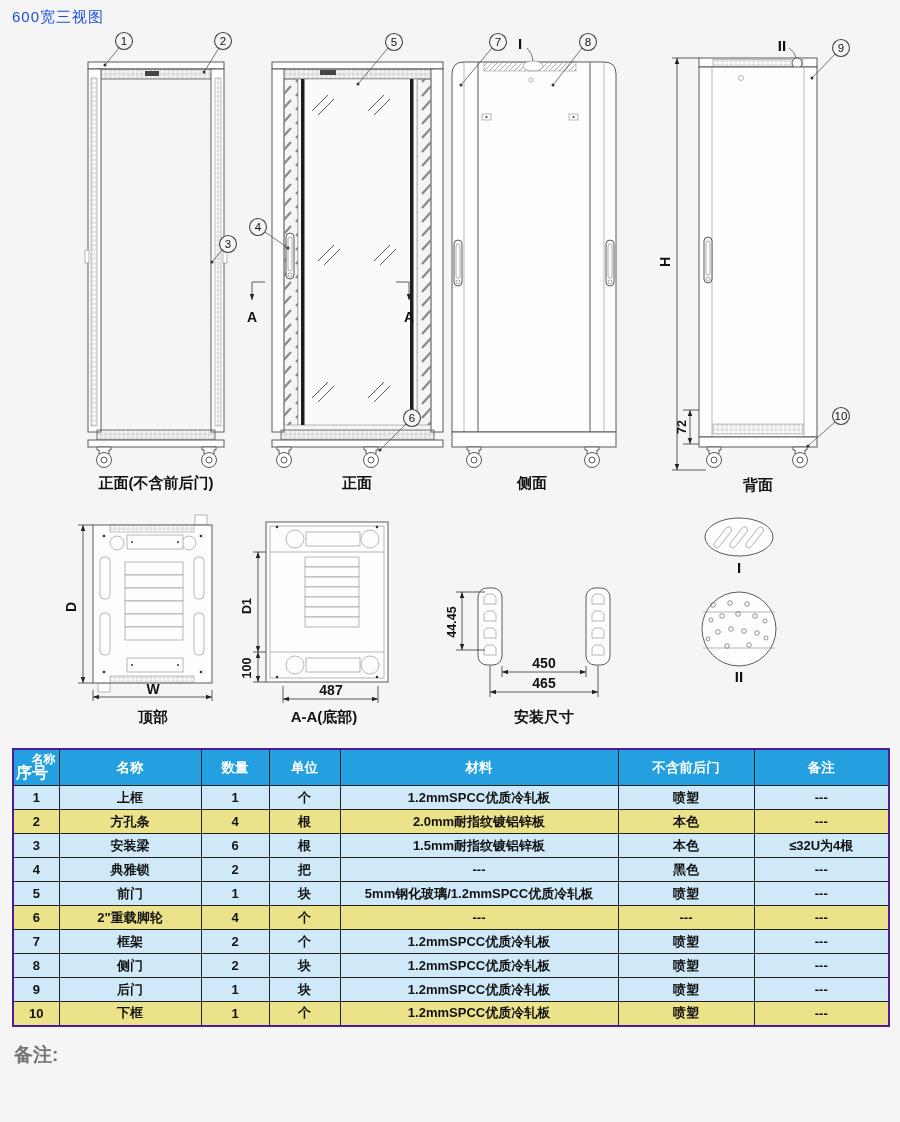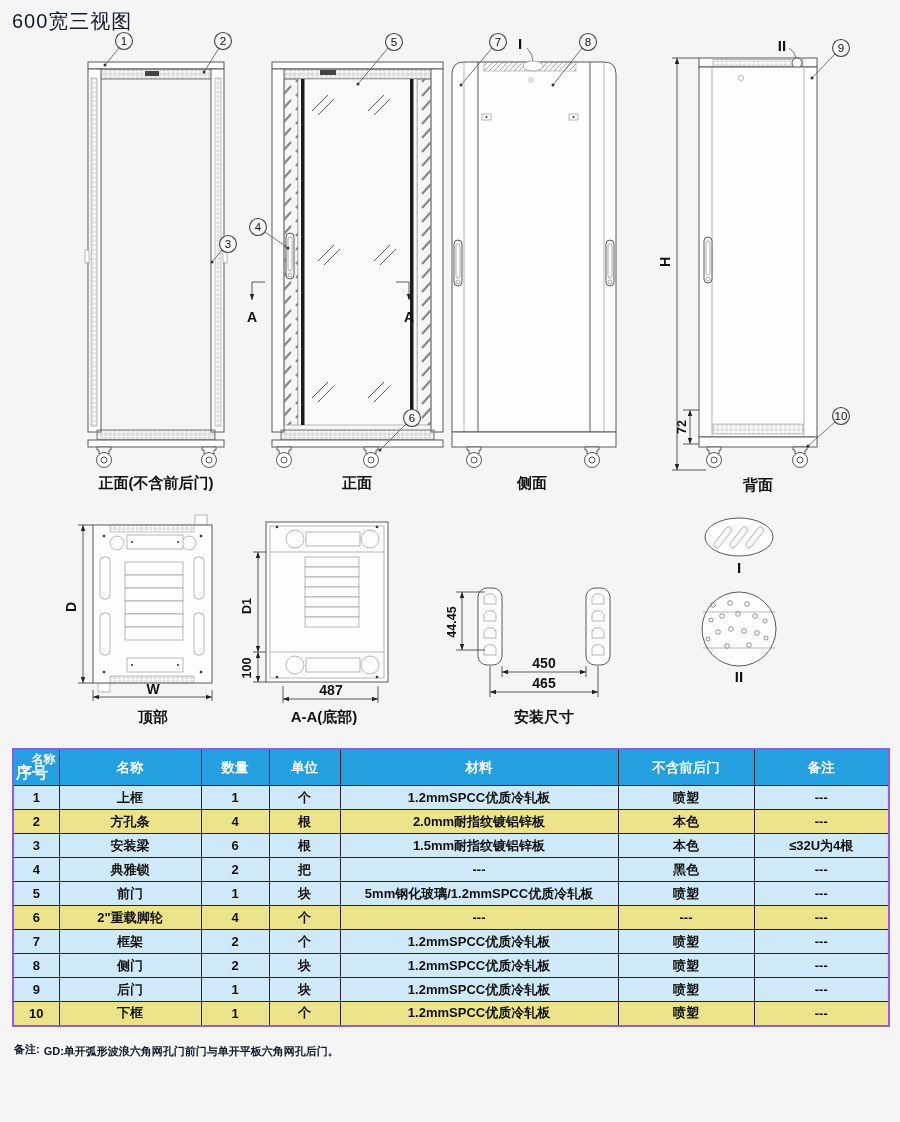--- a/index.html
+++ b/index.html
@@ -4,22 +4,22 @@
 <style>
   html,body{margin:0;padding:0;}
   body{
     width:900px;height:1122px;position:relative;
     background:#f5f5f6;
     font-family:"Liberation Sans",sans-serif;
     color:#111;
   }
   .page-title{
     position:absolute;left:12px;top:8px;
-    font-size:20px;font-weight:500;letter-spacing:1px;
-    color:#0f172a;
+    font-size:15px;font-weight:500;letter-spacing:1px;
+    color:#1d4ed8;
   }
   svg.drawing{position:absolute;left:0;top:0;}
 
   
   .ln{stroke:#5a5a5a;fill:none;stroke-width:1;}
   .thin{stroke:#8a8a8a;fill:none;stroke-width:.6;}
   .fw{fill:#fdfdfd;stroke:#5a5a5a;stroke-width:1;}
   .fw2{fill:#fdfdfd;stroke:#8a8a8a;stroke-width:.6;}
   .dim{stroke:#333;stroke-width:.8;fill:none;}
   .dimtxt{font-size:12.5px;font-weight:bold;fill:#111;text-anchor:middle;}
@@ -28,21 +28,21 @@
   .romtxt{font-size:15px;font-weight:bold;fill:#111;text-anchor:middle;}
   .callout-circle{fill:#f5f5f6;stroke:#444;stroke-width:1.1;}
   .callout-num{font-size:11.5px;fill:#111;text-anchor:middle;font-weight:normal;}
   .leader{stroke:#555;stroke-width:.8;fill:none;}
   .dot{fill:#333;}
 
   
   .parts-table{
     position:absolute;left:12px;top:748px;width:876px;
     border-collapse:collapse;table-layout:fixed;
-    border:2px solid #8b5cf6;
+    border:2px solid #4c1d95;
   }
   .parts-table th,.parts-table td{
     border:1px solid #222;font-size:13px;font-weight:bold;
     text-align:center;padding:0;overflow:hidden;white-space:nowrap;
   }
   .parts-table thead th{background:#24a0e0;color:#fff;height:35px;font-size:13.5px;}
   .parts-table tbody tr{height:24px;}
   .row-blue td{background:#cfe9f8;}
   .row-yellow td{background:#ece289;}
   th.corner{
@@ -51,21 +51,21 @@
     background-image:linear-gradient(to bottom right,
       rgba(0,0,0,0) calc(50% - .8px), #111 calc(50% - .8px),
       #111 calc(50% + .8px), rgba(0,0,0,0) calc(50% + .8px));
   }
   th.corner .corner-top{position:absolute;top:1px;right:3px;font-size:12px;}
   th.corner .corner-bottom{position:absolute;bottom:1px;left:2px;font-size:16px;}
 
   
   .notes{
     position:absolute;left:14px;top:1042px;width:874px;
-    font-size:11px;font-weight:bold;color:#0f172a;
+    font-size:19px;font-weight:bold;color:#737373;
     display:flex;align-items:flex-start;
   }
   .notes .notes-prefix{white-space:pre;margin-right:4px;}
   .notes .notes-lines div{line-height:19px;}
 </style>
 </head>
 <body>
 
 <div class="page-title">600宽三视图</div>
 
@@ -534,15 +534,14 @@
     <td>1.2mmSPCC优质冷轧板</td>
     <td>喷塑</td>
     <td>---</td>
   </tr>
     </tbody>
 </table>
 
 <div class="notes">
   <div class="notes-prefix">备注:</div>
   <div class="notes-lines">
-      <div>GD:单开弧形波浪六角网孔门前门与单开平板六角网孔后门。</div>
     </div>
 </div>
 
 </body></html>

